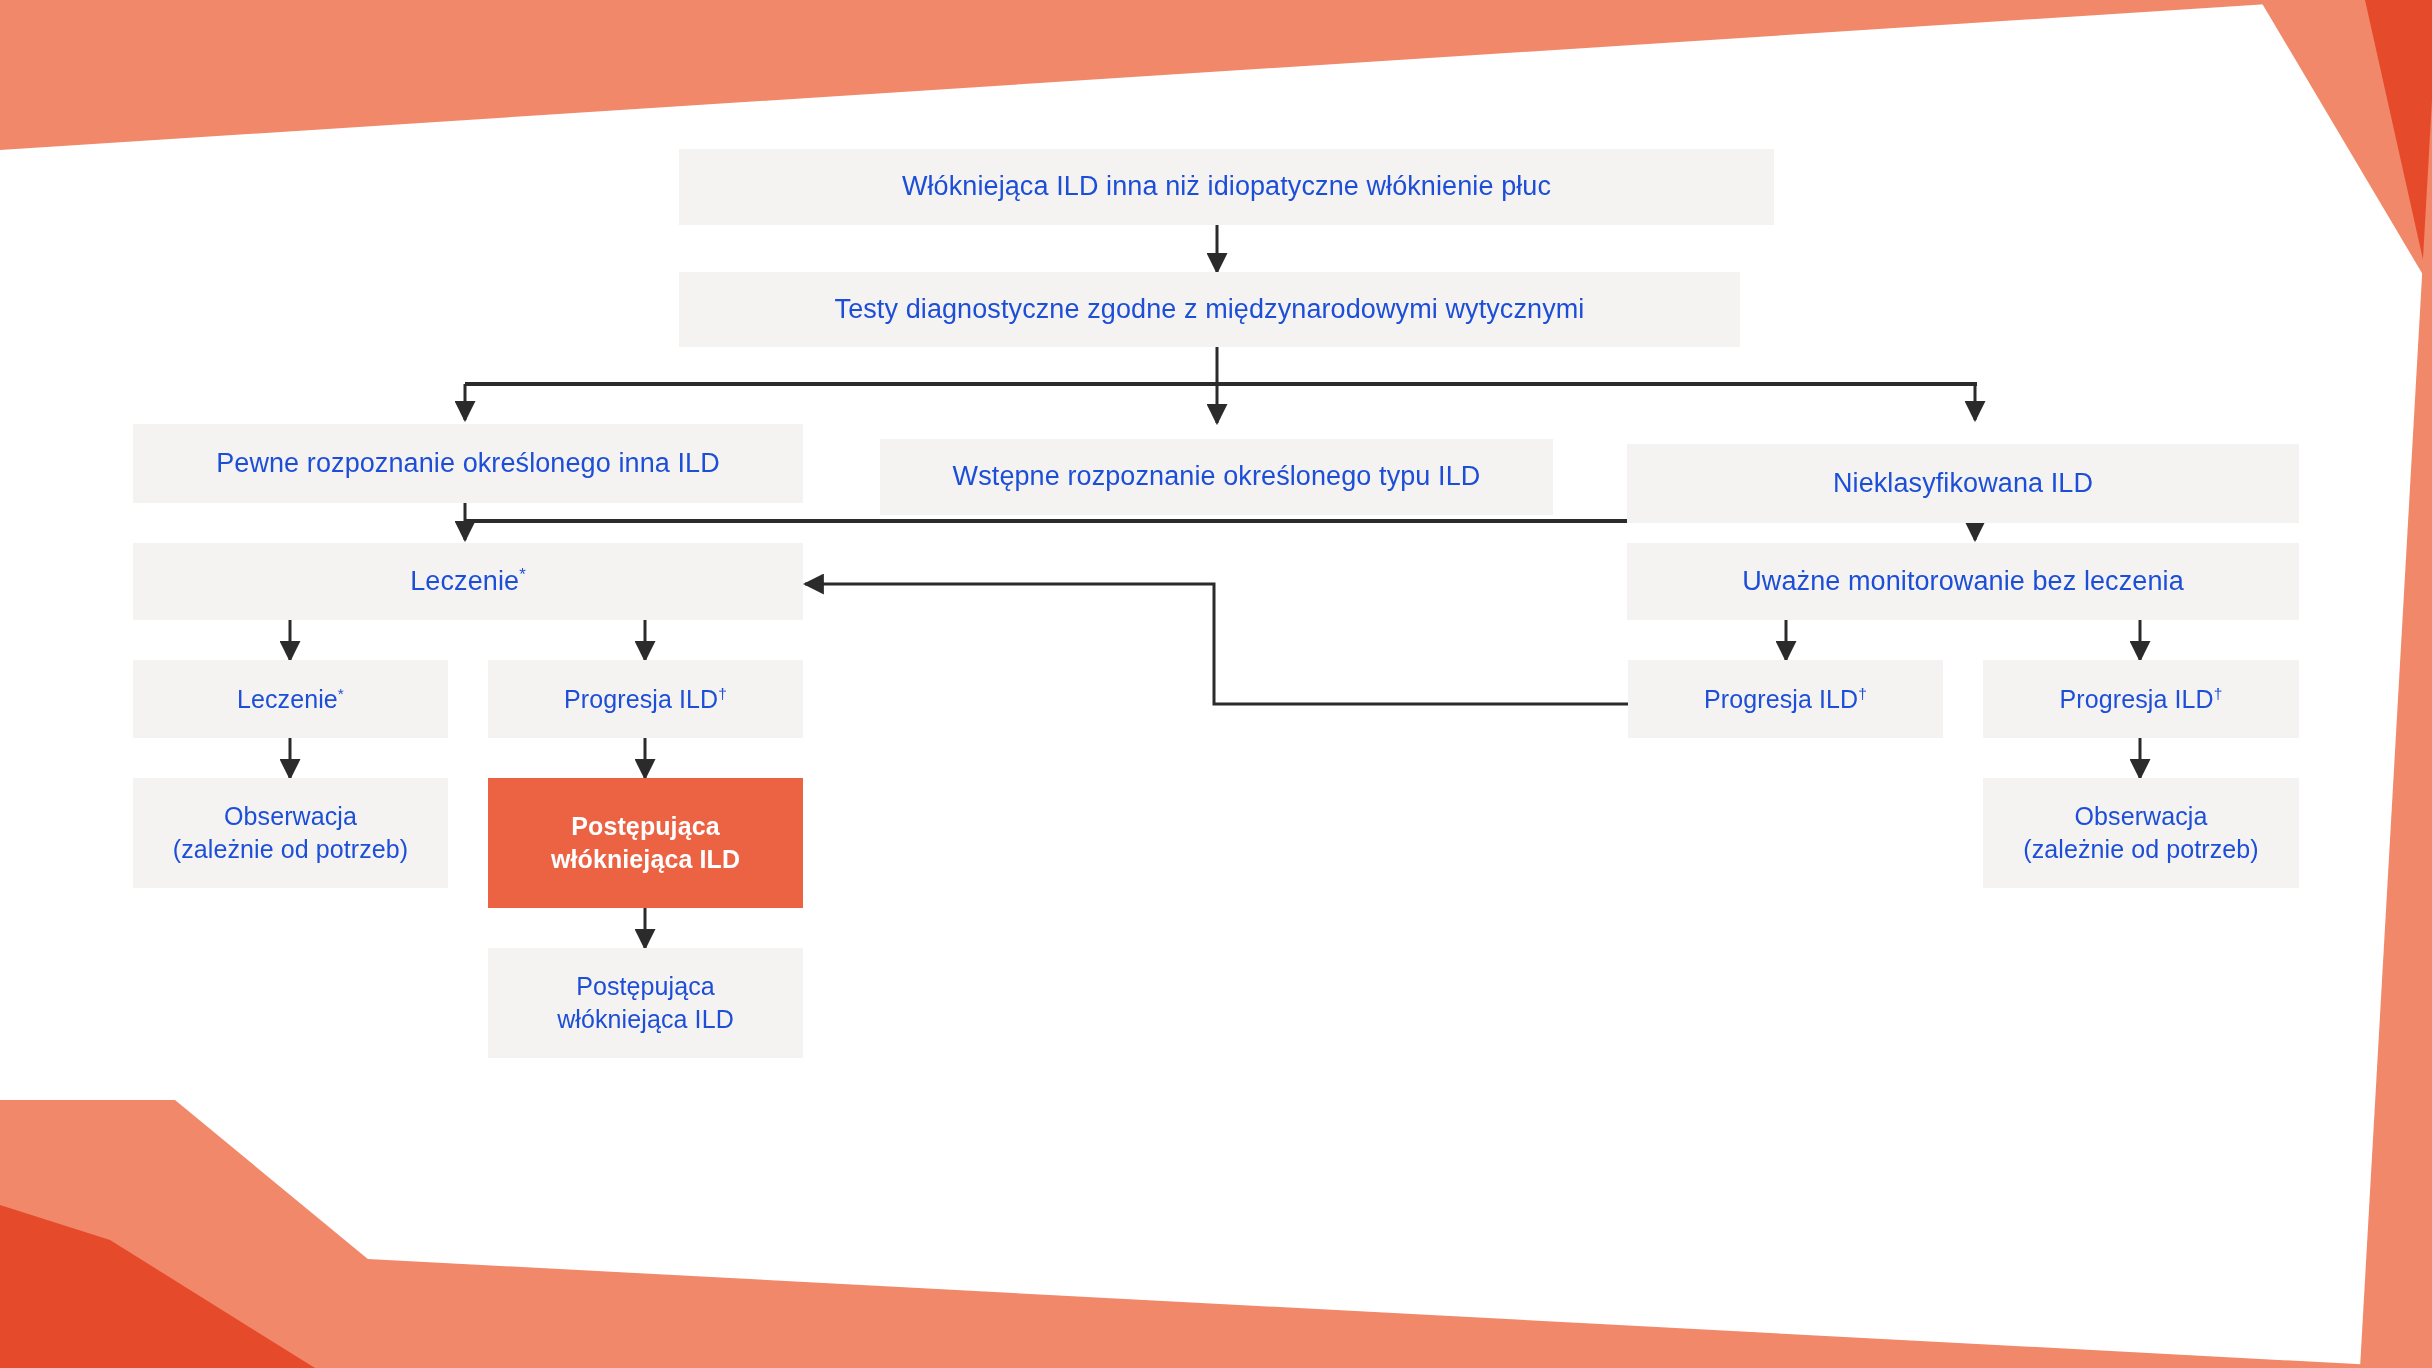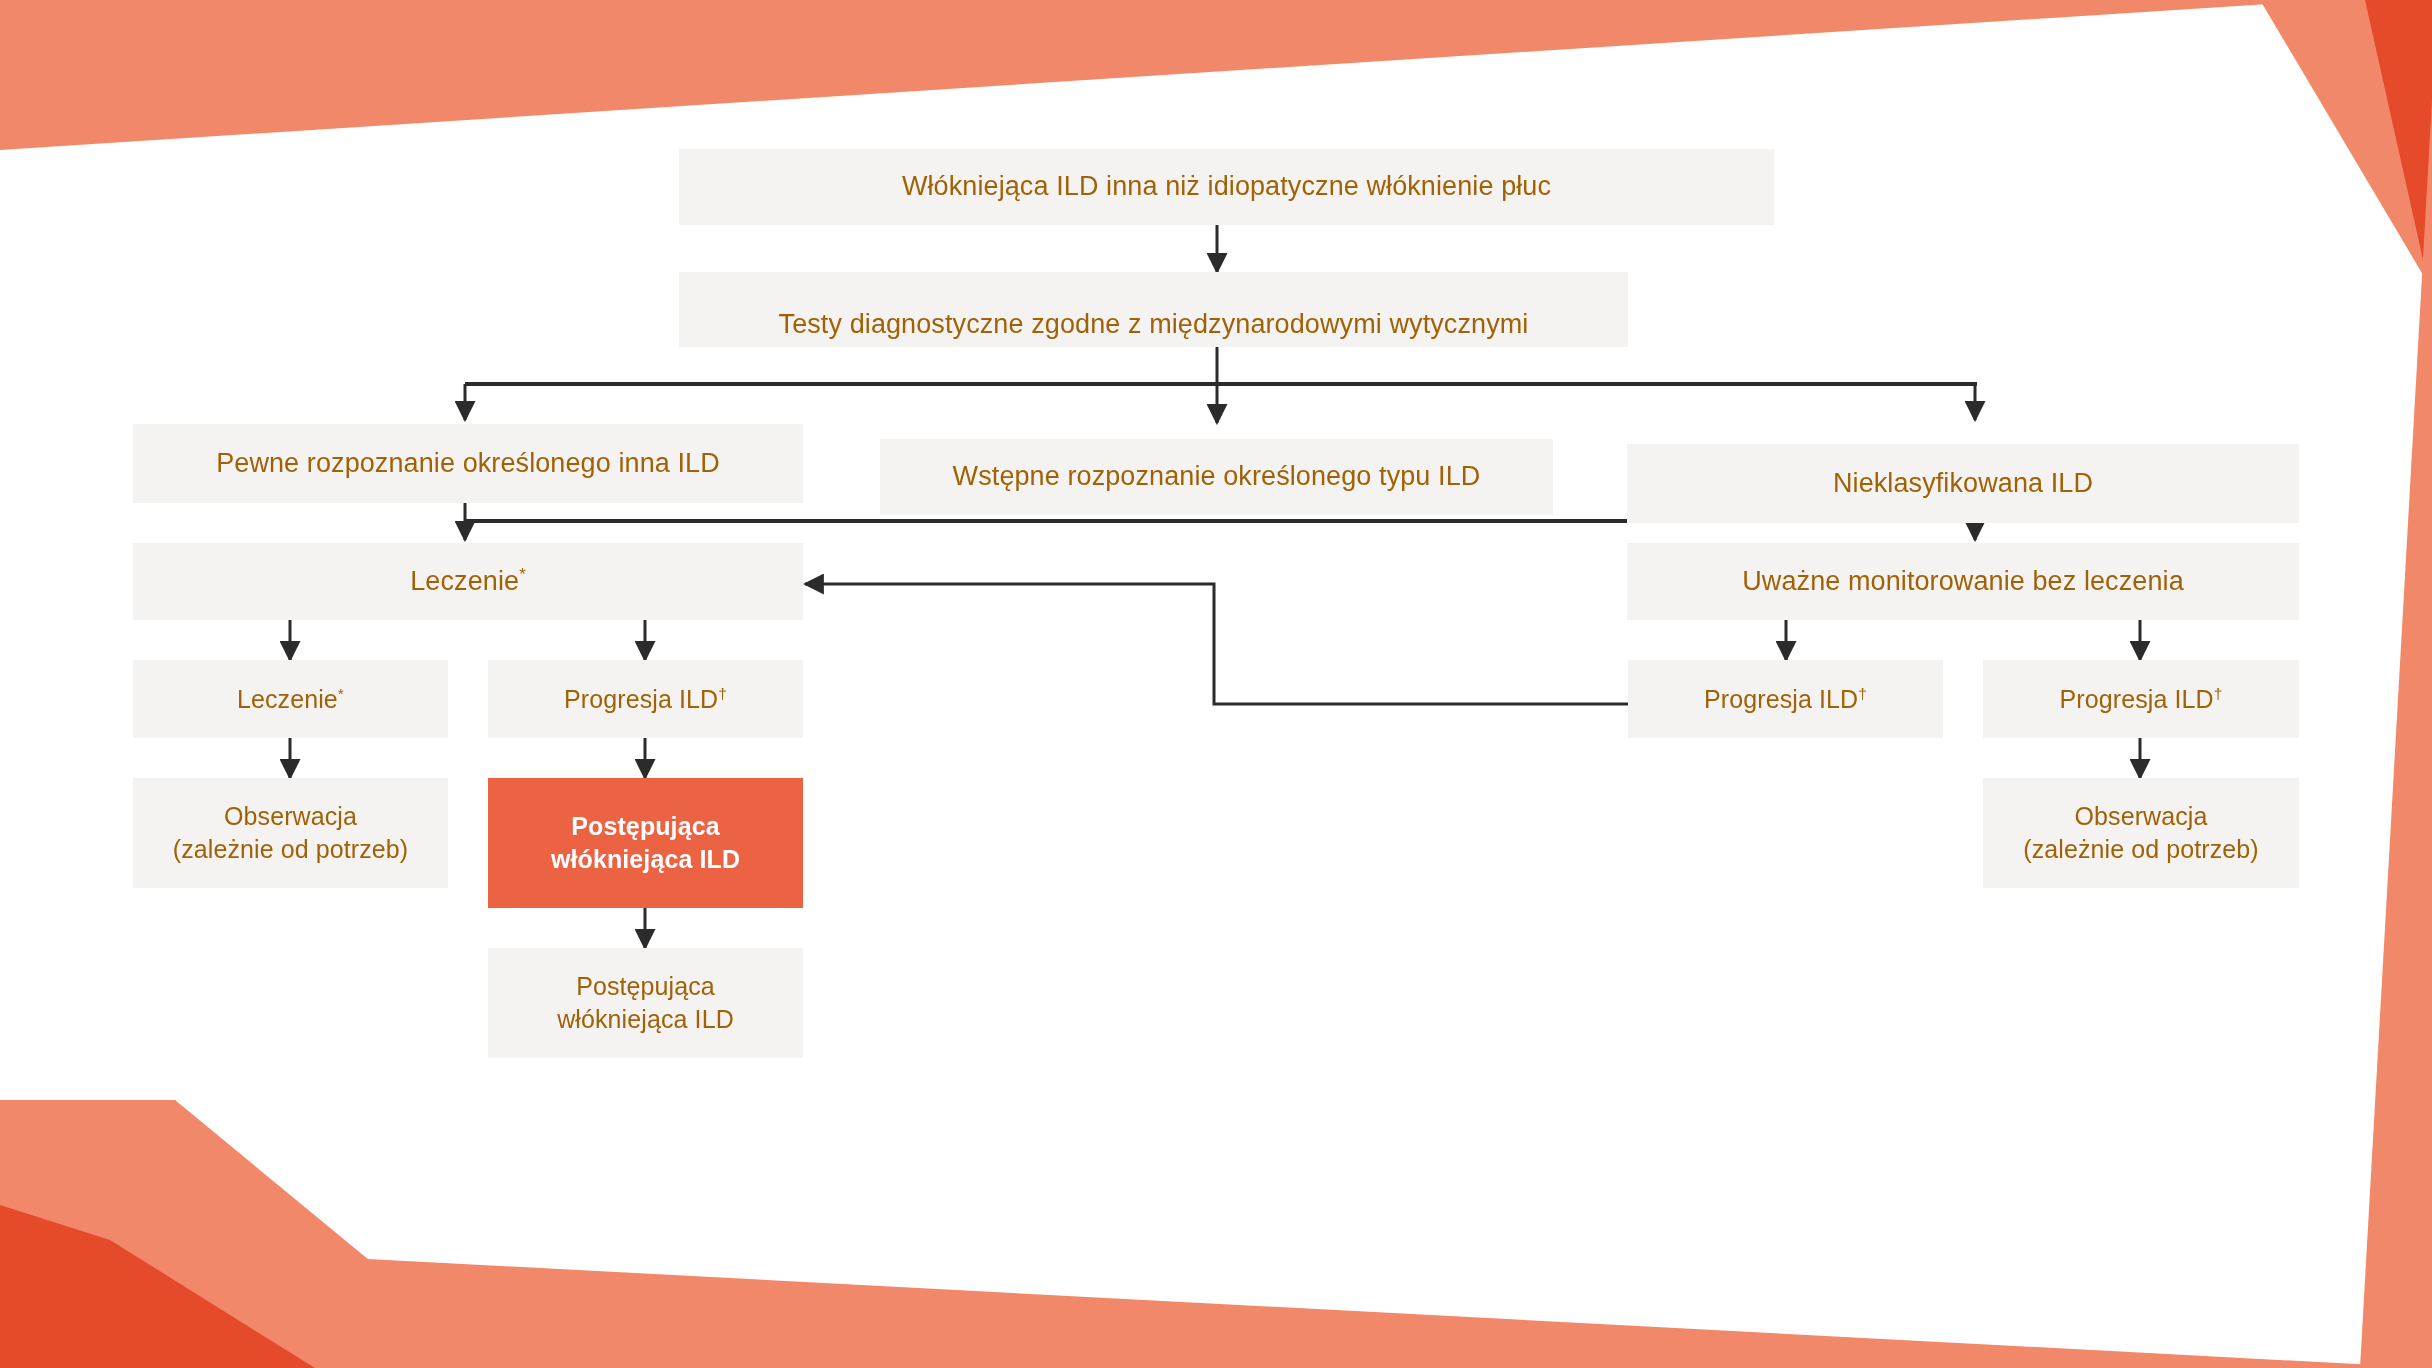--- a/index.html
+++ b/index.html
@@ -27,21 +27,21 @@
     position:absolute;
     left:0; top:0;
     width:2432px; height:1368px;
     pointer-events:none;
   }
   
   .node{
     position:absolute;
     box-sizing:border-box;
     background:#f4f3f1;
-    color:#a16207;
+    color:#1d4ed8;
     display:flex;
     align-items:center;
     justify-content:center;
     text-align:center;
     line-height:1.32;
     font-size:27px;
     font-weight:400;
     letter-spacing:.1px;
     padding:4px 10px;
   }
@@ -111,21 +111,21 @@
       <line x1="2140" y1="738" x2="2140" y2="778" marker-end="url(#ah)"></line>
 
       <path d="M1628,704 L1214,704 L1214,584 L805,584" marker-end="url(#ah)"></path>
     </g>
   </svg>
 
   <div class="node" style="left:679px; top:149px; width:1095px; height:76px;">
     <span class="inner">Włókniejąca ILD inna niż idiopatyczne włóknienie płuc</span>
   </div>
 
-  <div class="node" style="left:679px; top:272px; width:949px; height:75px;align-items:flex-end;">
+  <div class="node" style="left:679px; top:272px; width:1061px; height:75px;">
     <span class="inner">Testy diagnostyczne zgodne z międzynarodowymi wytycznymi</span>
   </div>
 
   <div class="node" style="left:133px; top:424px; width:670px; height:79px;">
     <span class="inner">Pewne rozpoznanie określonego inna ILD</span>
   </div>
 
   <div class="node" style="left:880px; top:439px; width:673px; height:76px;">
     <span class="inner">Wstępne rozpoznanie określonego typu ILD</span>
   </div>

